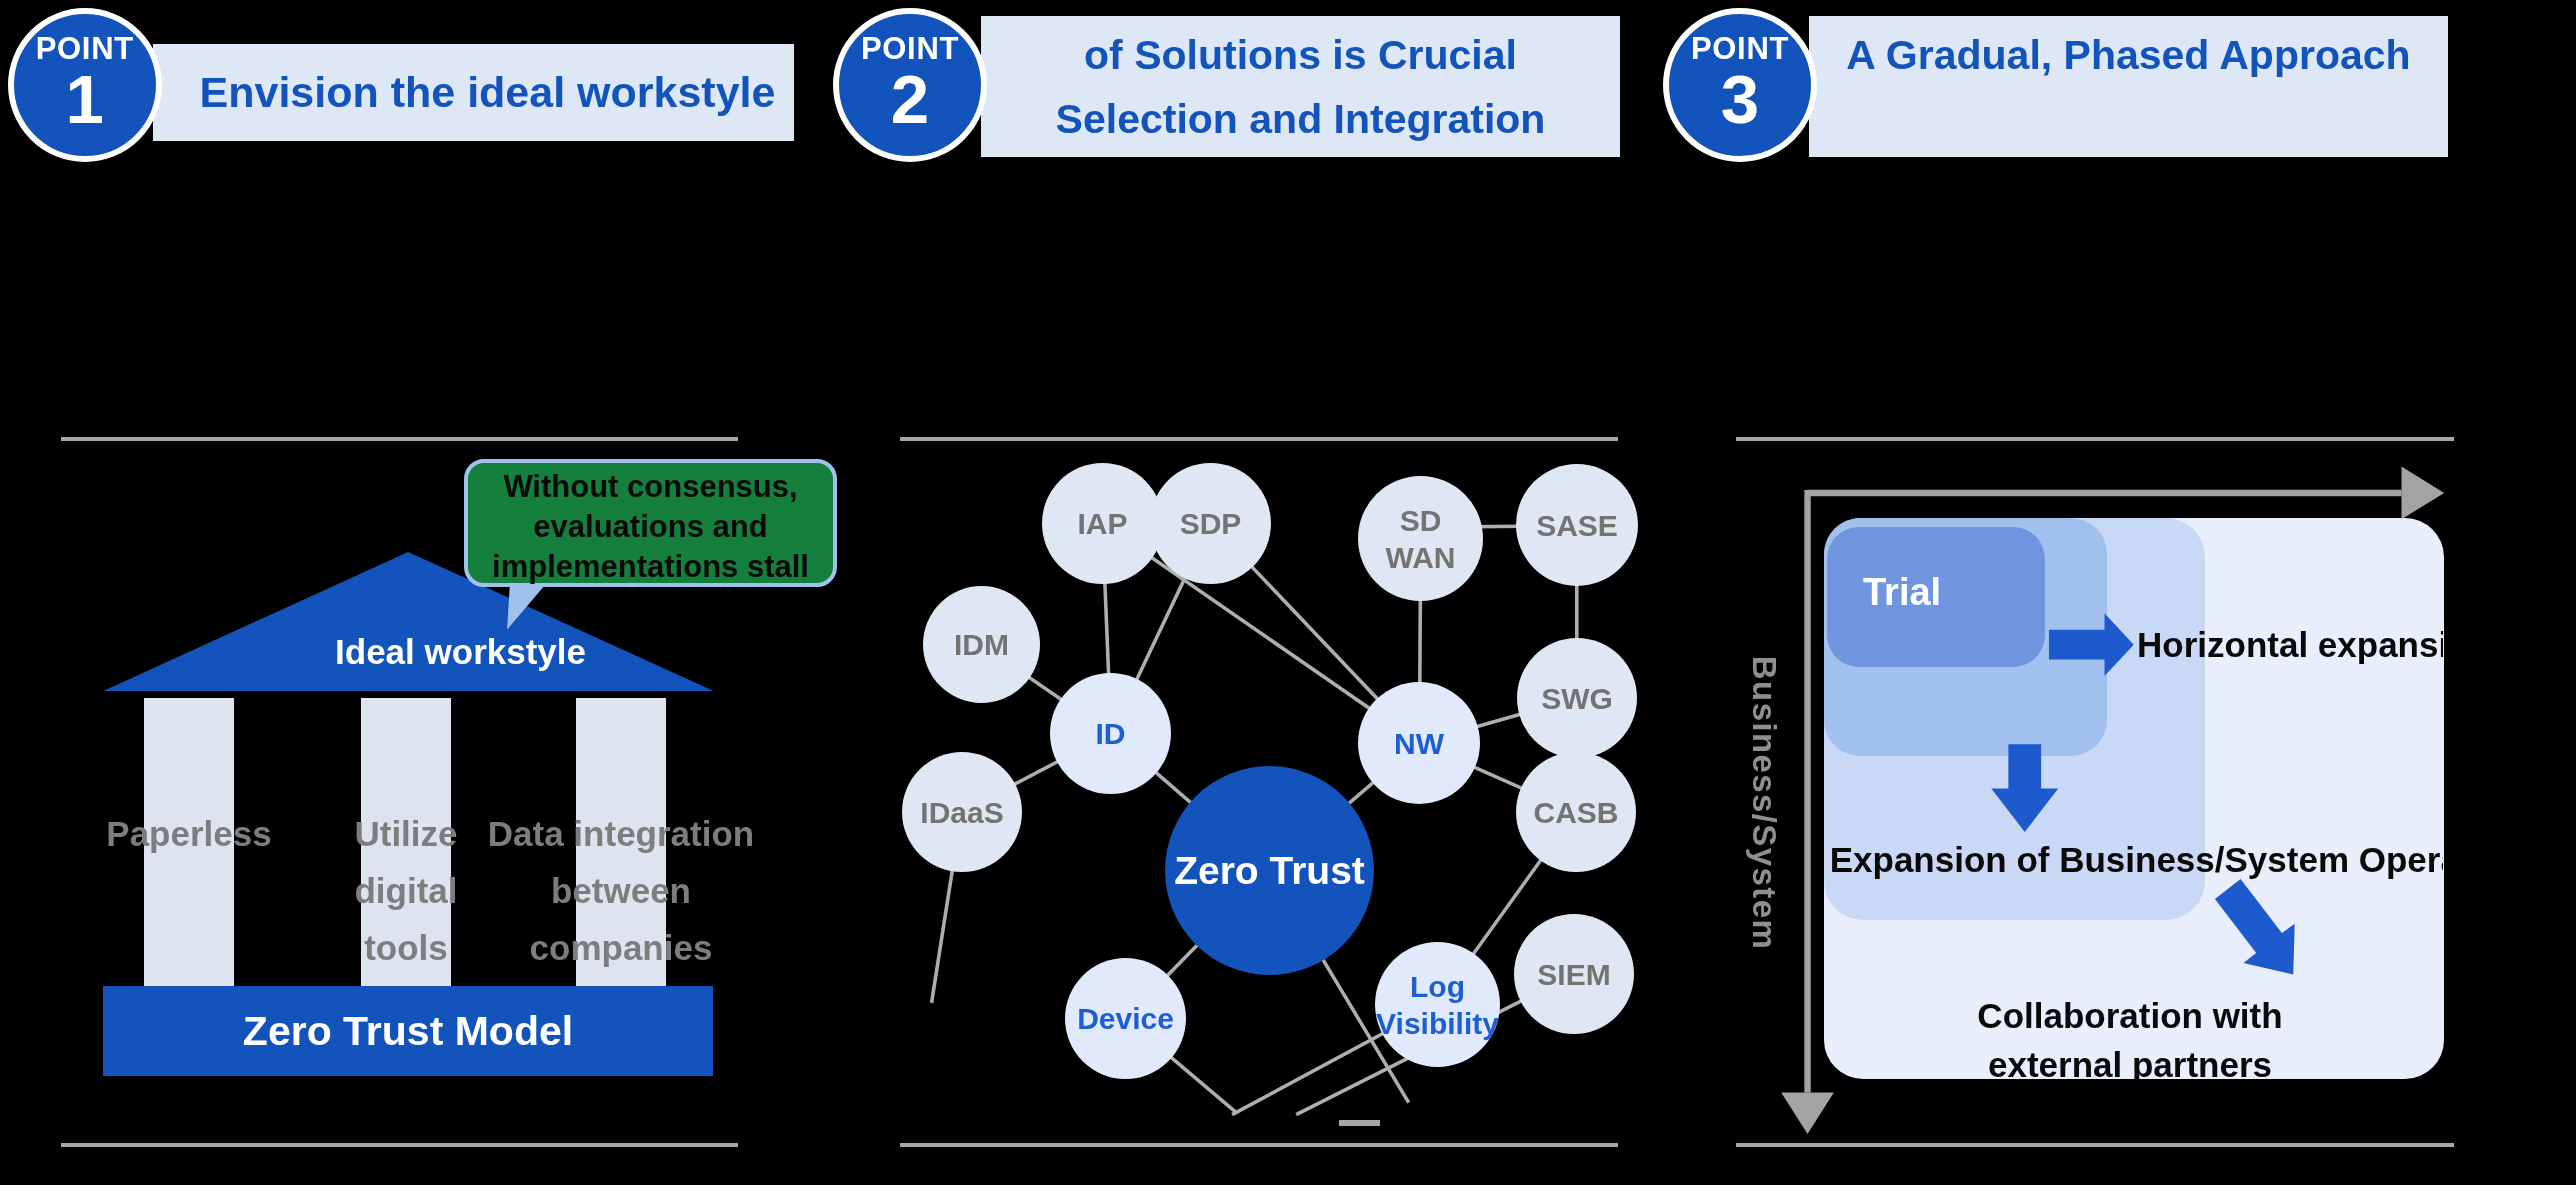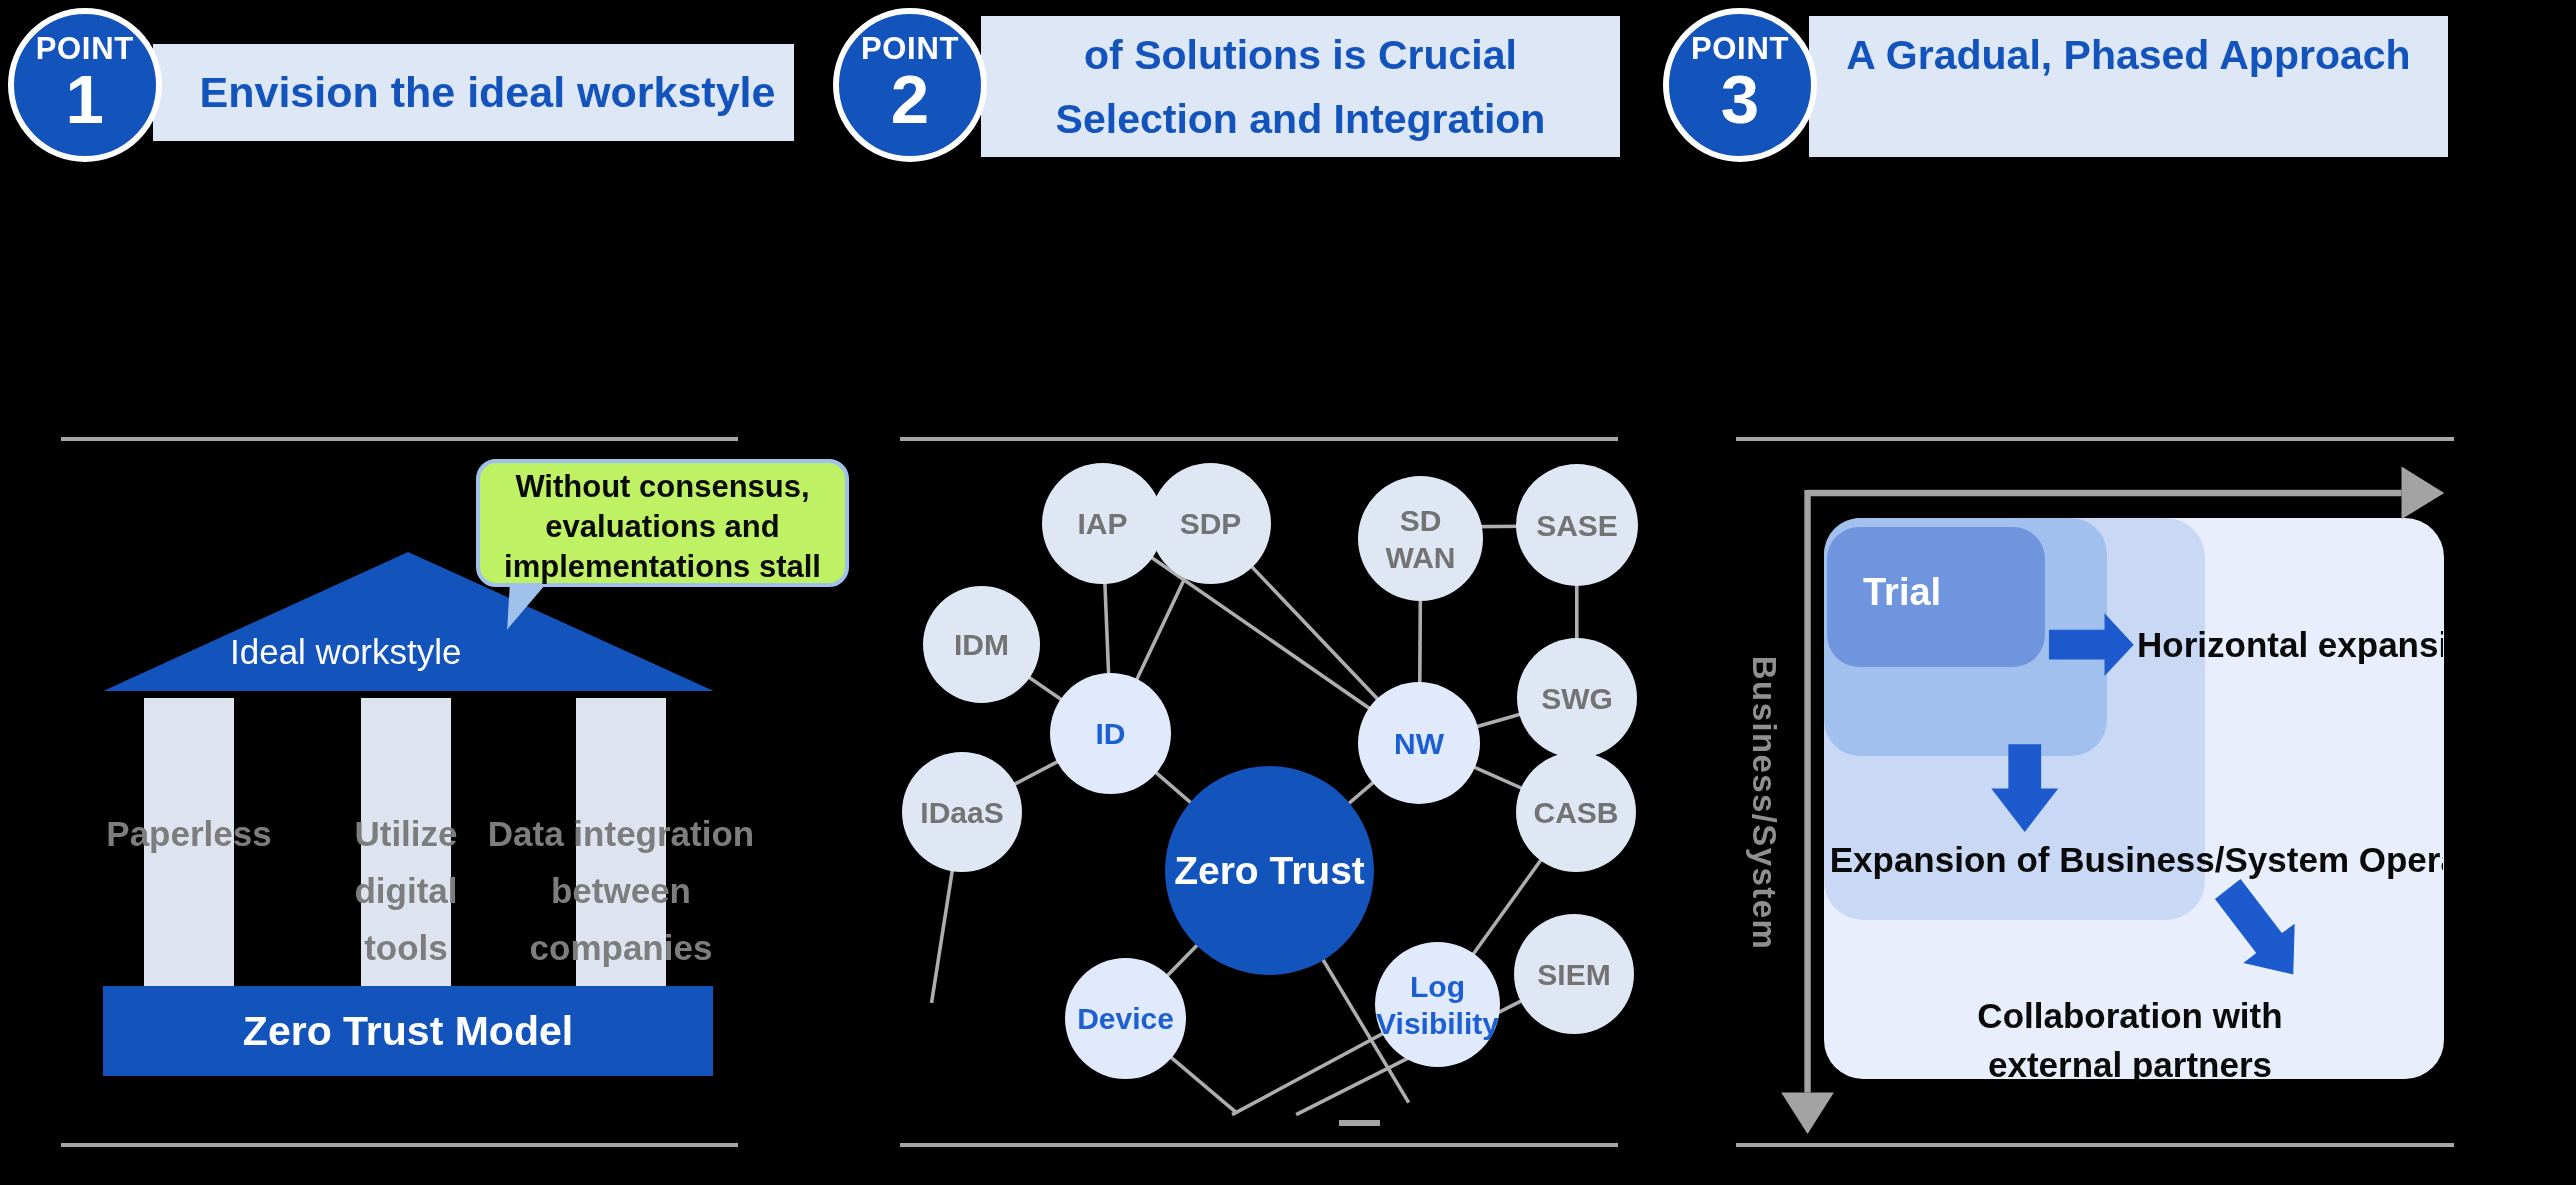--- a/index.html
+++ b/index.html
@@ -10,25 +10,25 @@
   .band1{left:153px;top:44px;width:640px;height:97px;line-height:97px;font-size:43px;padding-left:28.5px;width:612px;}
   .band23{top:16.4px;width:639px;height:141px;font-size:41px;line-height:64px;padding-top:7.1px;height:134px;}
   .point-circle{position:absolute;width:142px;height:142px;border-radius:50%;
     background:#1353bc;border:6.4px solid #ffffff;z-index:3;color:#fff;text-align:center;}
   .point-word{font-size:31px;font-weight:600;margin-top:17px;letter-spacing:0.7px;}
   .point-num{font-size:69px;font-weight:700;line-height:66px;}
   
   .sep{position:absolute;background:#a6a6a6;height:3.6px;z-index:1;}
   .bsep{position:absolute;background:#a6a6a6;height:4.3px;z-index:1;}
   
-  .bubble{position:absolute;left:476px;top:459px;width:365px;height:116px;background:#bef264;
+  .bubble{position:absolute;left:464px;top:459px;width:365px;height:116px;background:#15803d;
     border:4.3px solid #9fc1ec;border-radius:20px;z-index:2;text-align:center;
     color:#0a0a0a;font-weight:700;font-size:31px;line-height:40px;padding-top:4.3px;}
-  .roof-label{position:absolute;left:230px;top:632px;width:356px;text-align:left;color:#fff;
-    font-weight:400;font-size:35px;z-index:2;}
+  .roof-label{position:absolute;left:230px;top:632px;width:356px;text-align:right;color:#fff;
+    font-weight:700;font-size:35px;z-index:2;}
   .pillar{position:absolute;top:698px;width:90px;height:288px;background:#dde4f0;z-index:0;}
   .pillar-label{position:absolute;top:805px;width:328px;text-align:center;color:#7d7d7d;
     font-weight:600;font-size:35px;line-height:57px;white-space:pre-line;z-index:2;}
   .base-rect{position:absolute;left:103px;top:986px;width:610px;height:90px;background:#1353bc;
     z-index:0;color:#fff;text-align:center;line-height:90px;font-size:41px;font-weight:600;}
   
   .node{position:absolute;border-radius:50%;background:#dfe7f4;z-index:2;display:flex;
     align-items:center;justify-content:center;text-align:center;}
   .node .lbl{color:#737373;font-weight:600;font-size:30px;line-height:37px;white-space:pre-line;}
   .node.blue{background:#e0eafc;}

